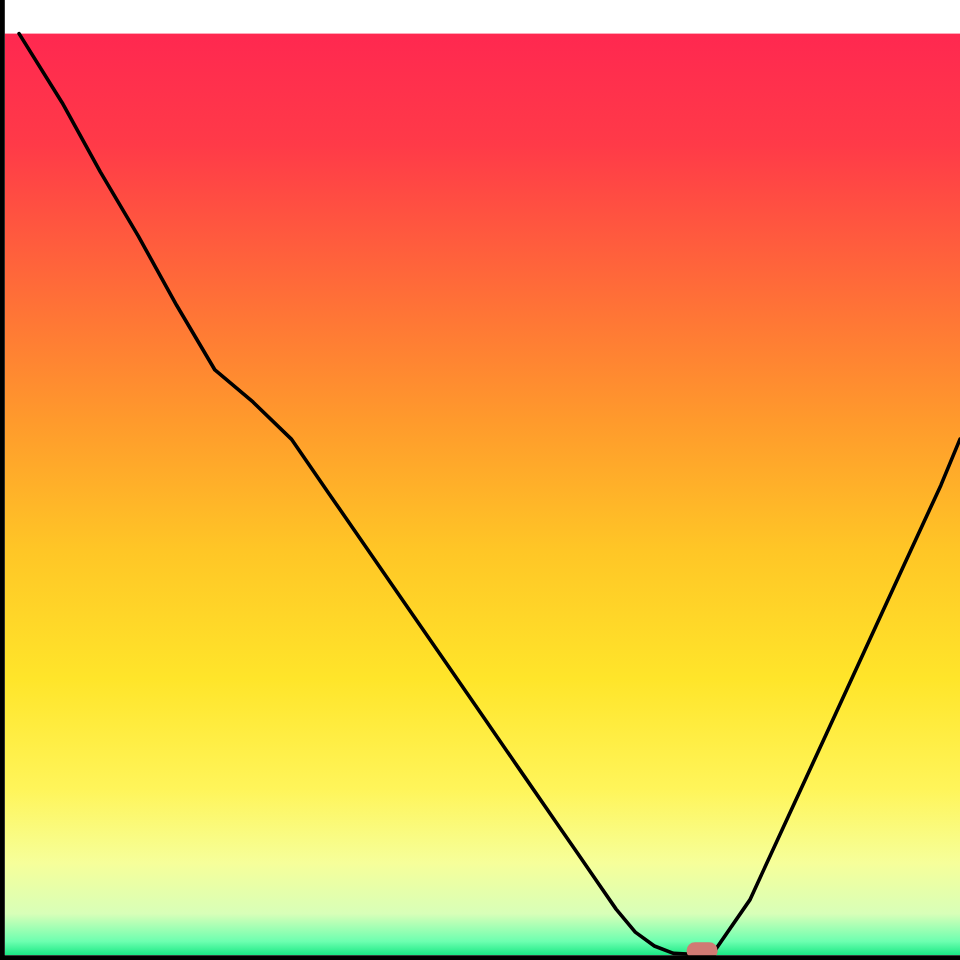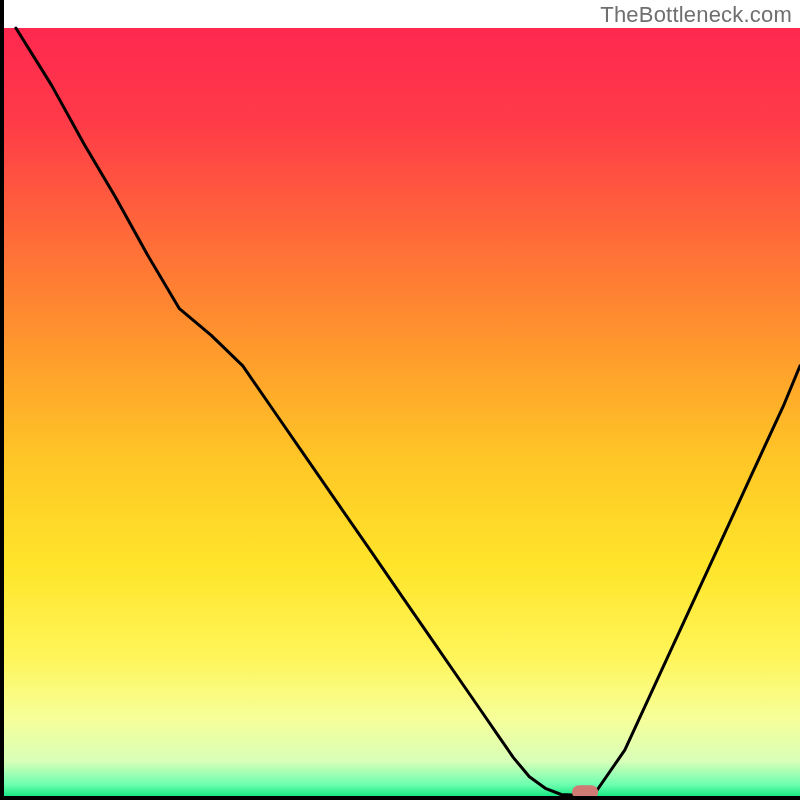--- a/index.html
+++ b/index.html
@@ -52,14 +52,13 @@
 
     <rect id="bg-rect" x="4" y="28" width="796" height="768" fill="url(#bg-grad)"></rect>
 
     <path id="curve" fill="none" stroke="#000000" stroke-width="3" stroke-linecap="round" stroke-linejoin="round" d="M15.9,28.0L51.8,85.6L83.6,143.2L115.4,197.0L147.3,254.6L179.1,308.3L211.0,335.2L242.8,365.9L274.6,412.0L306.5,458.1L338.3,504.2L370.2,550.2L402.0,596.3L433.8,642.4L465.7,688.5L481.6,711.5L497.5,734.6L513.4,757.6L529.4,776.8L545.3,788.3L561.2,794.5L593.0,796.0L624.9,749.9L656.7,680.8L688.6,611.7L720.4,542.6L752.2,473.4L784.1,404.3L800.0,365.9"></path>
 
     <rect id="marker" rx="7" ry="7" width="26" height="14" fill="#d07a74" x="572.1" y="785.2"></rect>
 
     <line x1="2" y1="0" x2="2" y2="800" stroke="#000" stroke-width="4"></line>
     <line x1="0" y1="798" x2="800" y2="798" stroke="#000" stroke-width="4"></line>
   </svg>
-  <div class="watermark">TheBottleneck.com</div>
 </div>
 
 </body></html>

